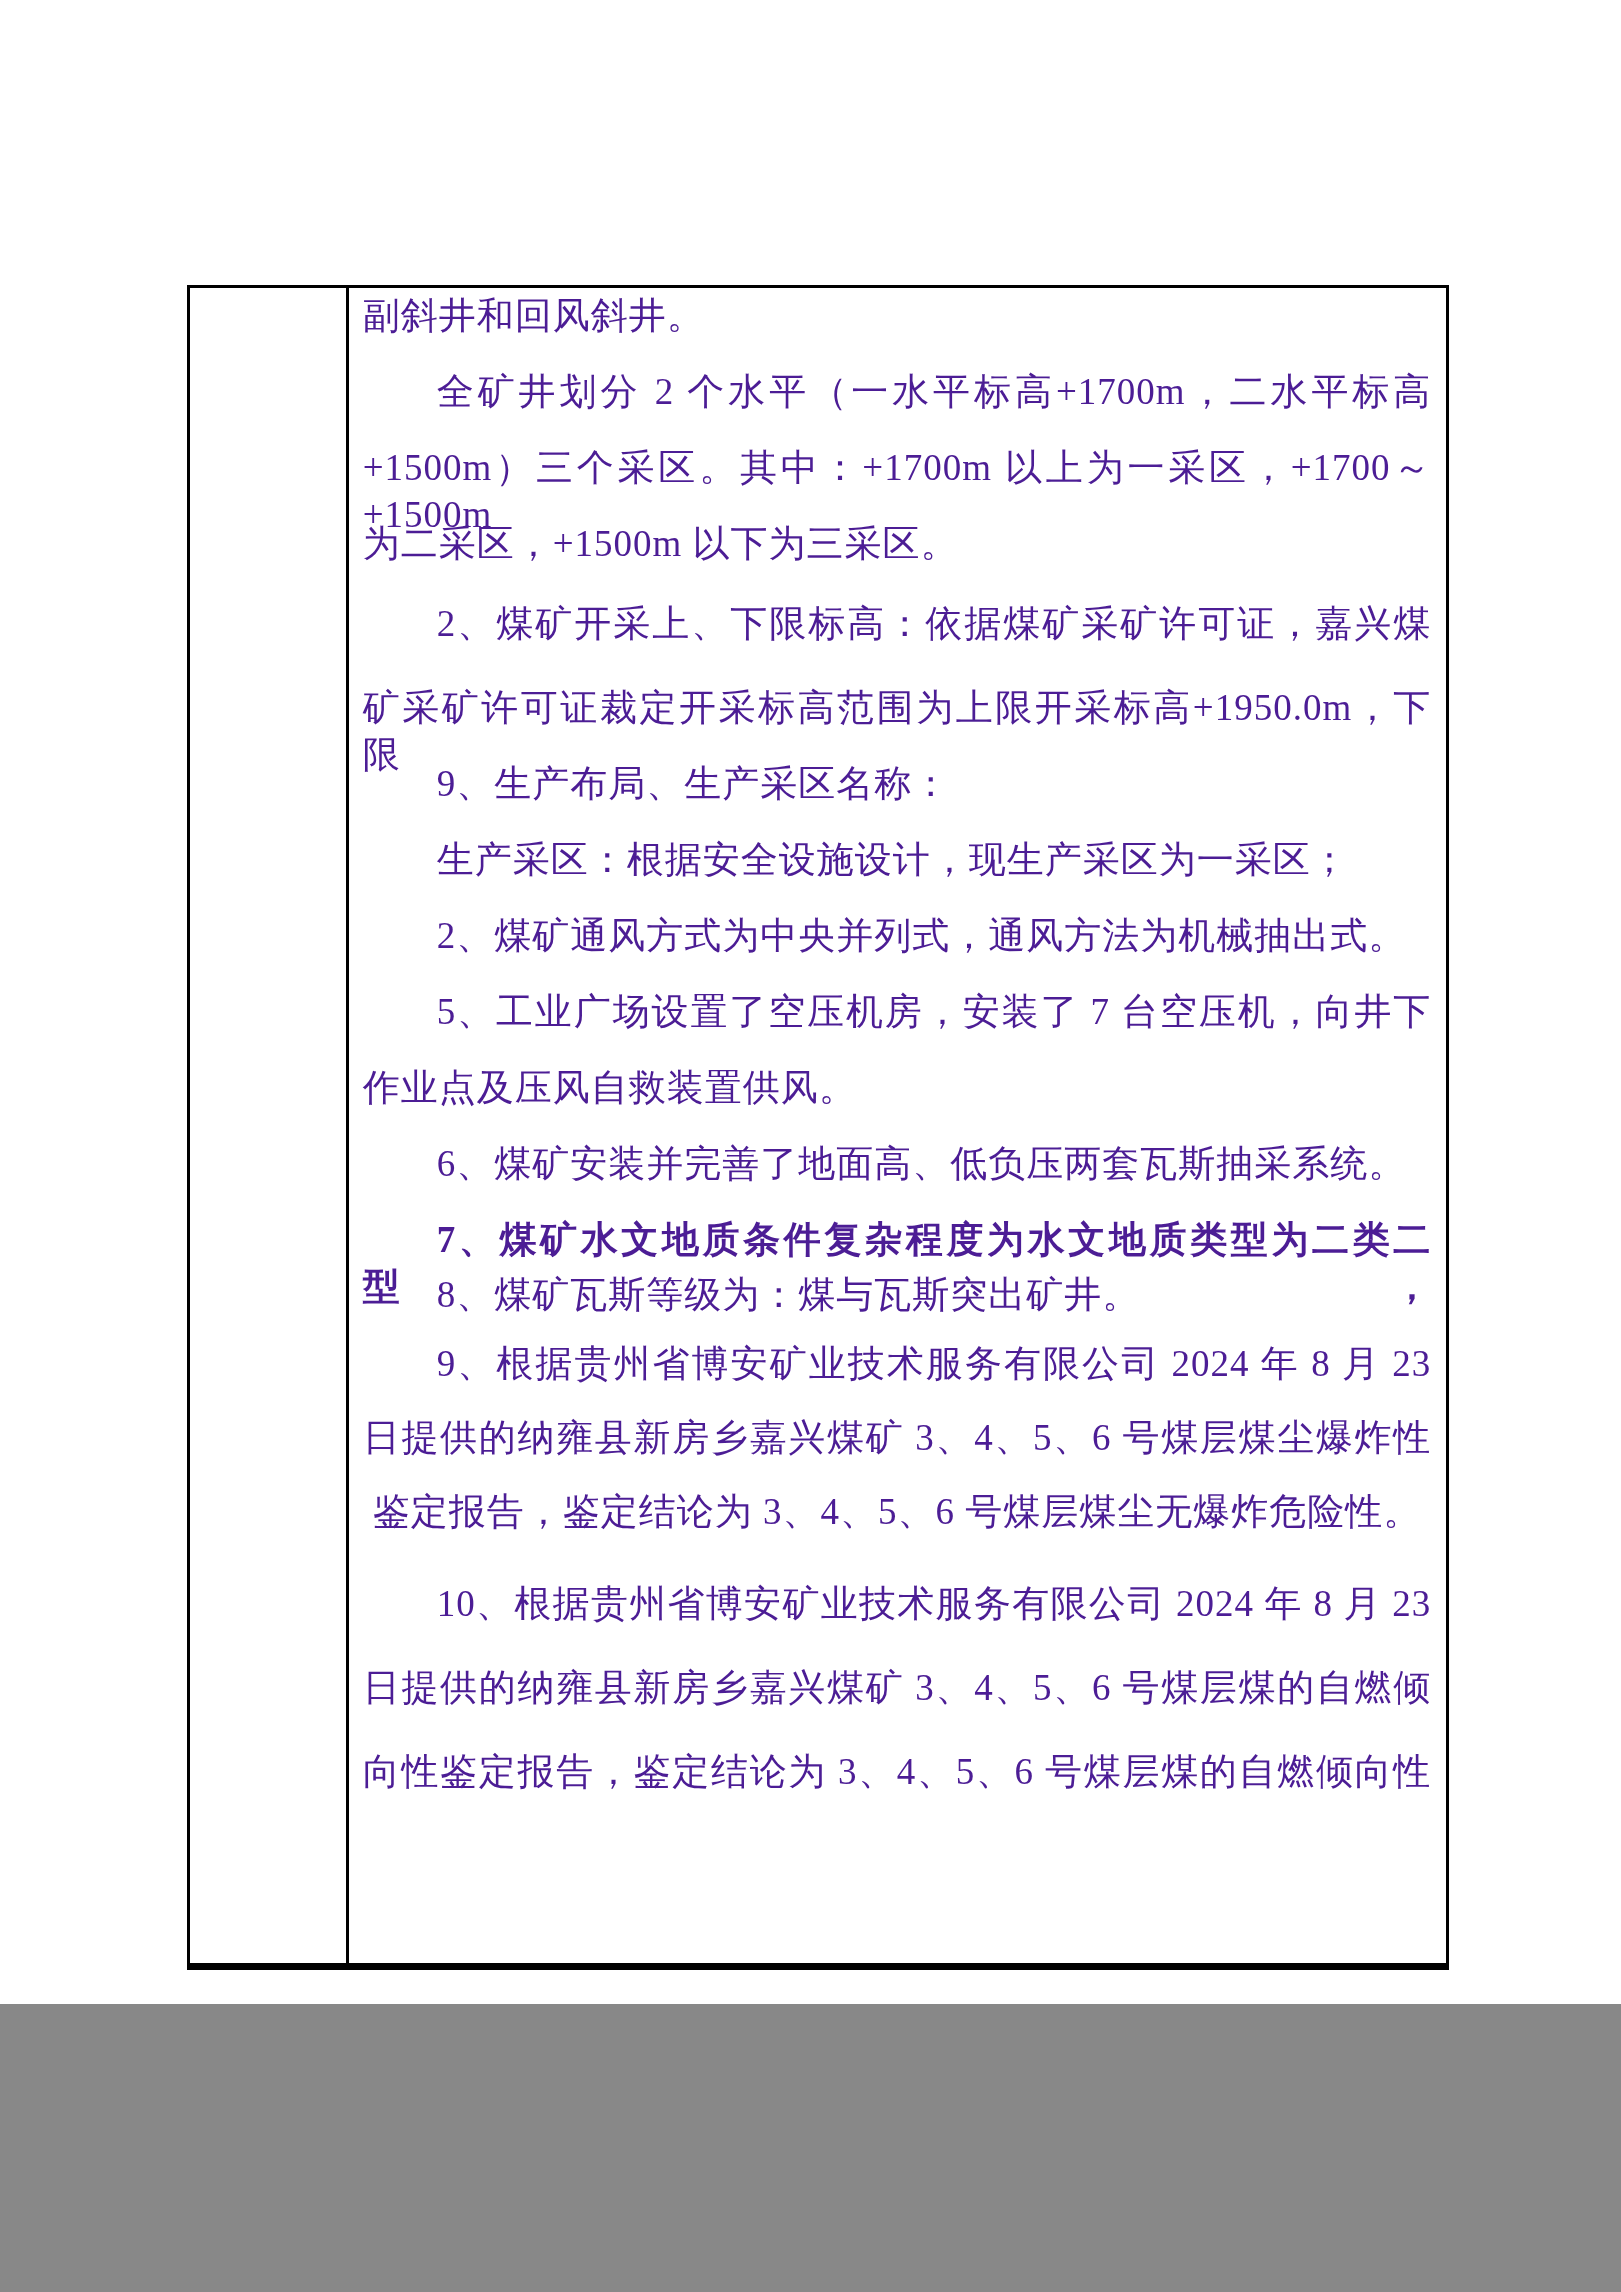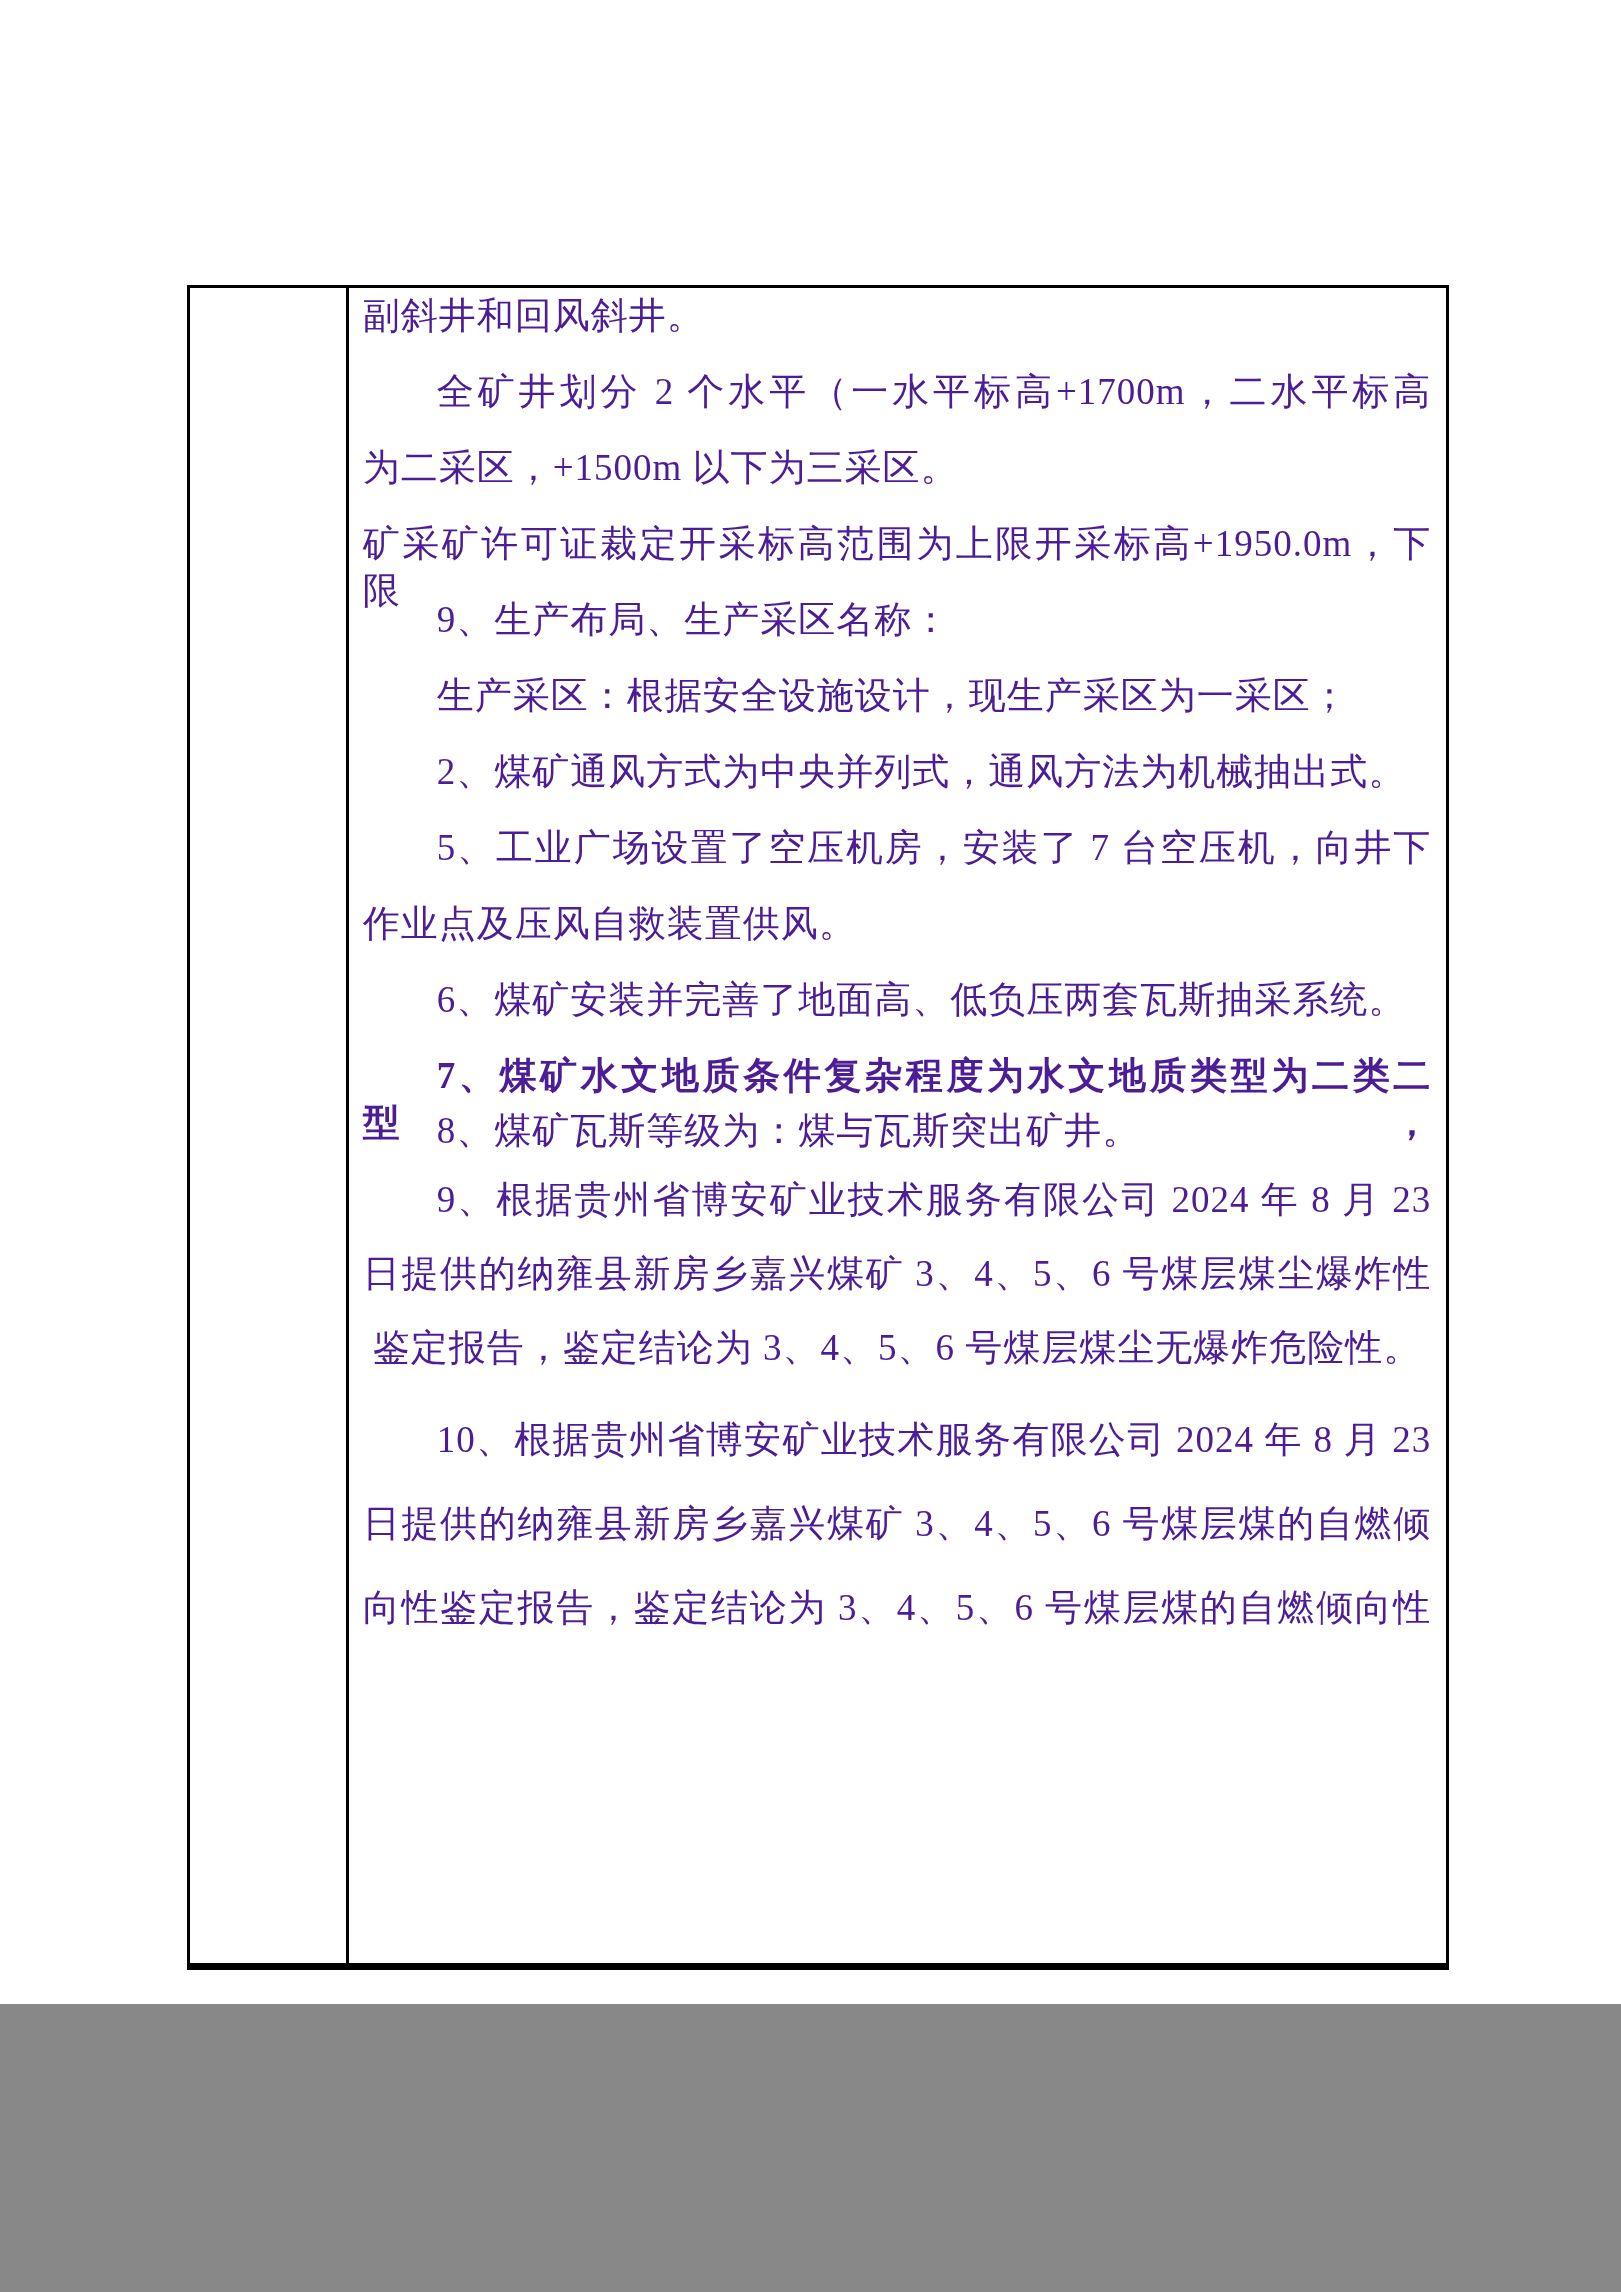--- a/index.html
+++ b/index.html
@@ -63,22 +63,24 @@
 <body>
 
 <div class="page">
   <div class="doc-table">
     <div class="cell-left"></div>
     <div class="cell-right">
 
       <div class="ln">副斜井和回风斜井。</div>
 
       <div class="ln ind just">全矿井划分 2 个水平（一水平标高+1700m，二水平标高</div>
+      <div class="ln just">+1500m）三个采区。其中：+1700m 以上为一采区，+1700～+1500m</div>
       <div class="ln">为二采区，+1500m 以下为三采区。</div>
 
+      <div class="ln ind just mt4 h86">2、煤矿开采上、下限标高：依据煤矿采矿许可证，嘉兴煤</div>
       <div class="ln just h86">矿采矿许可证裁定开采标高范围为上限开采标高+1950.0m，下限</div>
 
       <div class="ln ind mtm8">9、生产布局、生产采区名称：</div>
 
       <div class="ln ind">生产采区：根据安全设施设计，现生产采区为一采区；</div>
 
       <div class="ln ind">2、煤矿通风方式为中央并列式，通风方法为机械抽出式。</div>
 
       <div class="ln ind just">5、工业广场设置了空压机房，安装了 7 台空压机，向井下</div>
       <div class="ln">作业点及压风自救装置供风。</div>

